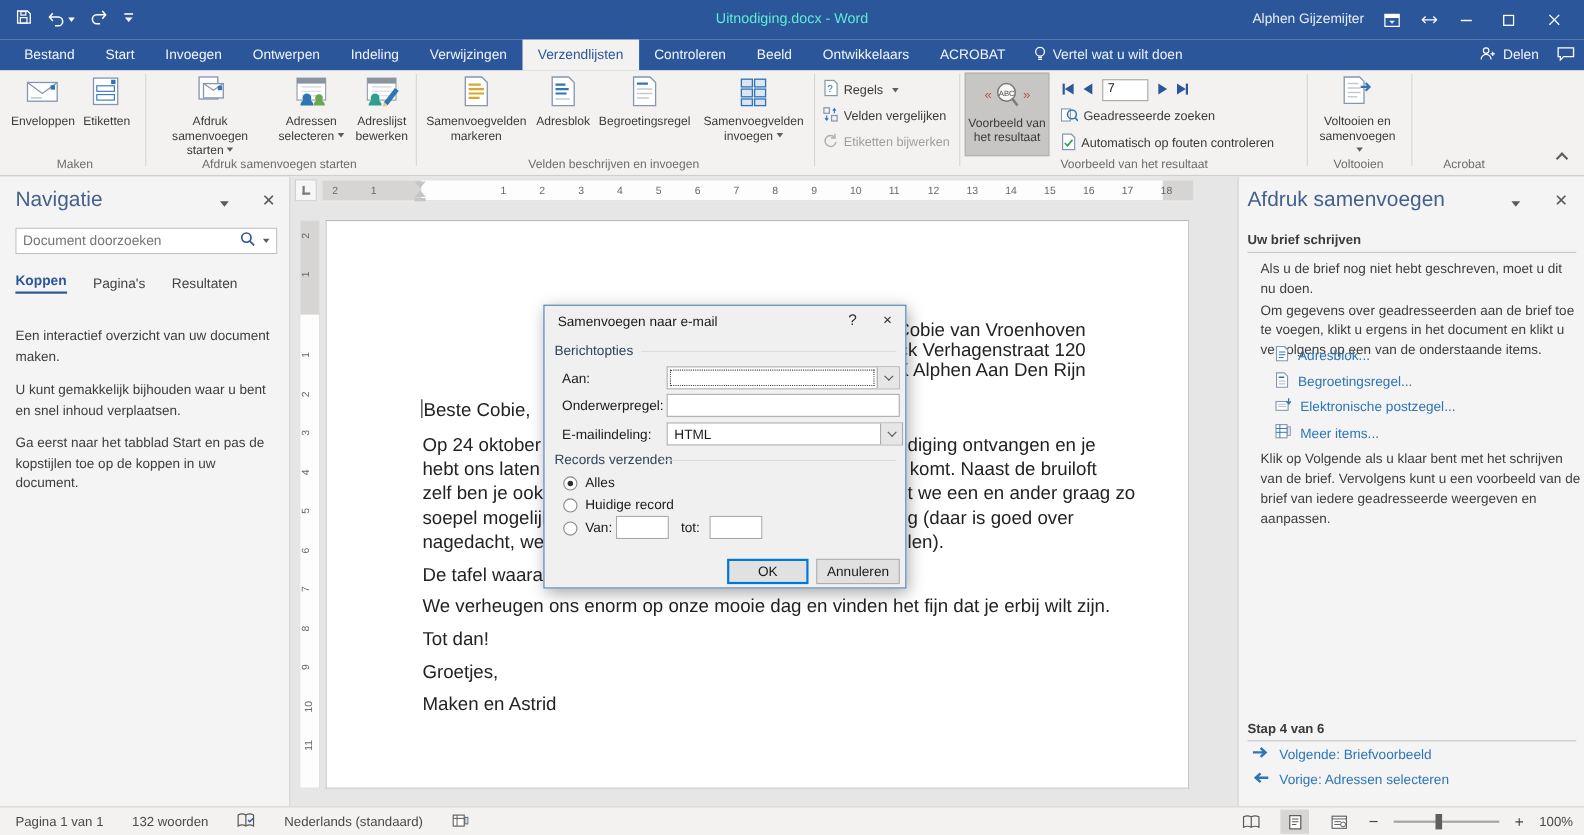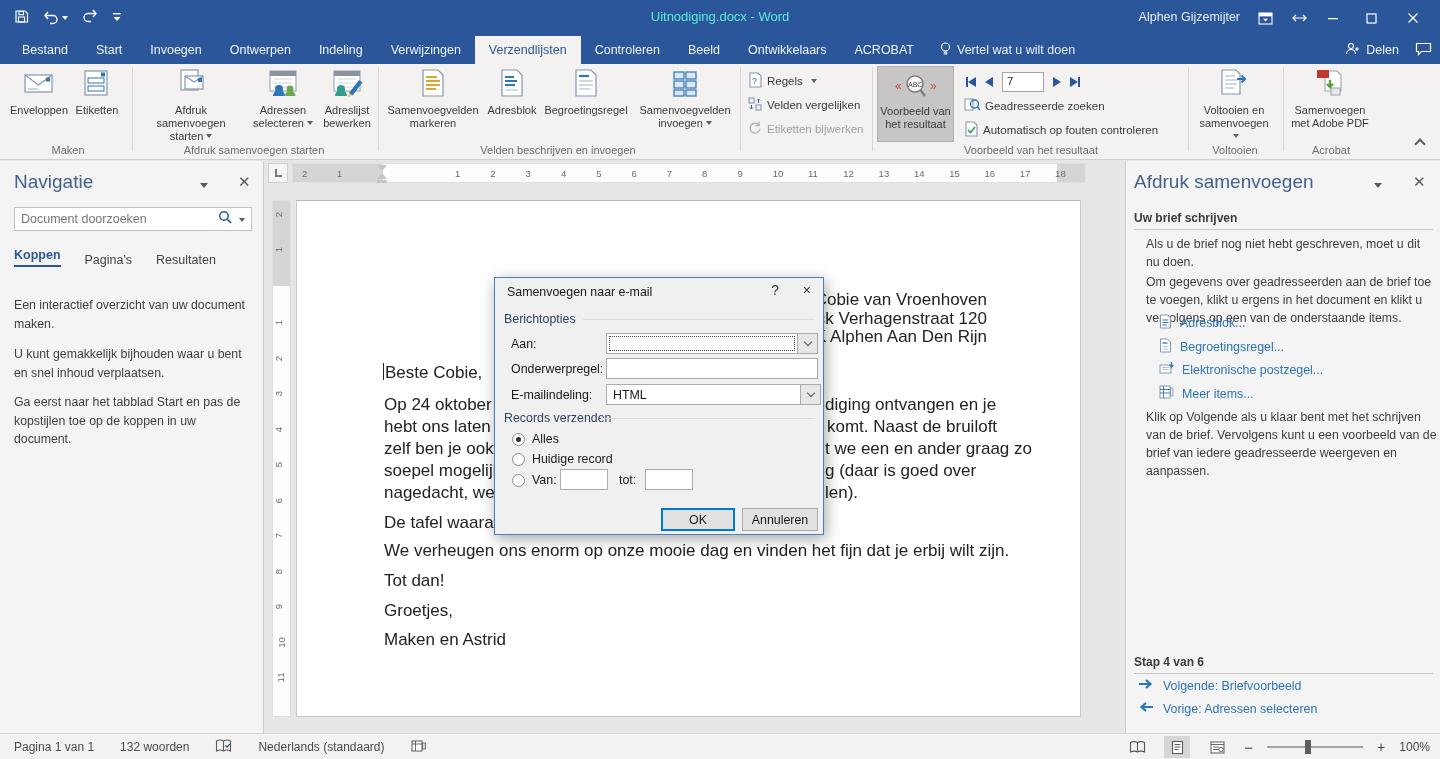--- a/index.html
+++ b/index.html
@@ -402,31 +402,20 @@
             <path d="M5 2 h14 l4 4 v20 H5 Z" fill="#fff" stroke="#8496b0" stroke-width="1.2"></path>
             <path d="M8 8 h10 M8 12 h12 M8 16 h12 M8 20 h9" stroke="#c3cbd6" stroke-width="1.4"></path>
             <path d="M20 11 h8 m-3.5-3.5 L28 11 l-3.5 3.5" fill="none" stroke="#2e75b6" stroke-width="2"></path>
           </svg>
       </div>
       <div><span>Voltooien en samenvoegen</span><span class="caret"></span></div>
     </div>
     <div class="rgrouplabel" style="left:1190px;width:90px;">Voltooien</div>
     <div class="rsep" style="left:1283px;"></div>
 
-    <div class="rbtn" style="left:1288px;top:4px;width:84px;">
-      <div class="bicon">
-        <svg width="34" height="30" viewBox="0 0 34 30">
-            <path d="M12 3 h12 l4 4 v16 H12 Z" fill="#fff" stroke="#9aa4b2" stroke-width="1.1"></path>
-            <rect x="4" y="2" width="12" height="8" fill="#c0392b"></rect>
-            <path d="M17 12 v7 l-3-3 m3 3 l3-3" stroke="#5a9e3a" stroke-width="2.4" fill="none"></path>
-            <rect x="18" y="20" width="9" height="7" fill="#e8e8e8" stroke="#9aa4b2" stroke-width="1"></rect>
-          </svg>
-      </div>
-      <div>Samenvoegen met Adobe PDF</div>
-    </div>
     <div class="rgrouplabel" style="left:1286px;width:90px;">Acrobat</div>
 
     <div class="abs" style="left:1416px;top:76px;">
         <div class="chevup"></div>
       </div>
   </div>
 
   <div class="navpane">
     <div class="abs" style="left:14px;top:10px;">
       <span class="pane-title">Navigatie</span>
@@ -440,21 +429,21 @@
       <span class="ph">Document doorzoeken</span>
       <span style="padding:0 4px;">
         <svg width="14" height="14" viewBox="0 0 14 14">
             <circle cx="6" cy="6" r="4.2" fill="none" stroke="#2b579a" stroke-width="1.5"></circle>
             <path d="M9.2 9.2 L13 13" stroke="#2b579a" stroke-width="1.6"></path>
           </svg>
       </span>
       <span style="padding-right:6px;"><span class="caret"></span></span>
     </div>
 
-    <div class="abs" style="left:14px;top:87px;display:flex;gap:24px;align-items:flex-end;">
+    <div class="abs" style="left:14px;top:87px;display:flex;gap:24px;align-items:center;">
       <span class="navtab active">Koppen</span>
       <span class="navtab">Pagina's</span>
       <span class="navtab">Resultaten</span>
     </div>
 
     <div class="navp" style="top:135px;">Een interactief overzicht van uw document maken.</div>
     <div class="navp" style="top:184px;">U kunt gemakkelijk bijhouden waar u bent en snel inhoud verplaatsen.</div>
     <div class="navp" style="top:232px;">Ga eerst naar het tabblad Start en pas de kopstijlen toe op de koppen in uw document.</div>
   </div>
 

